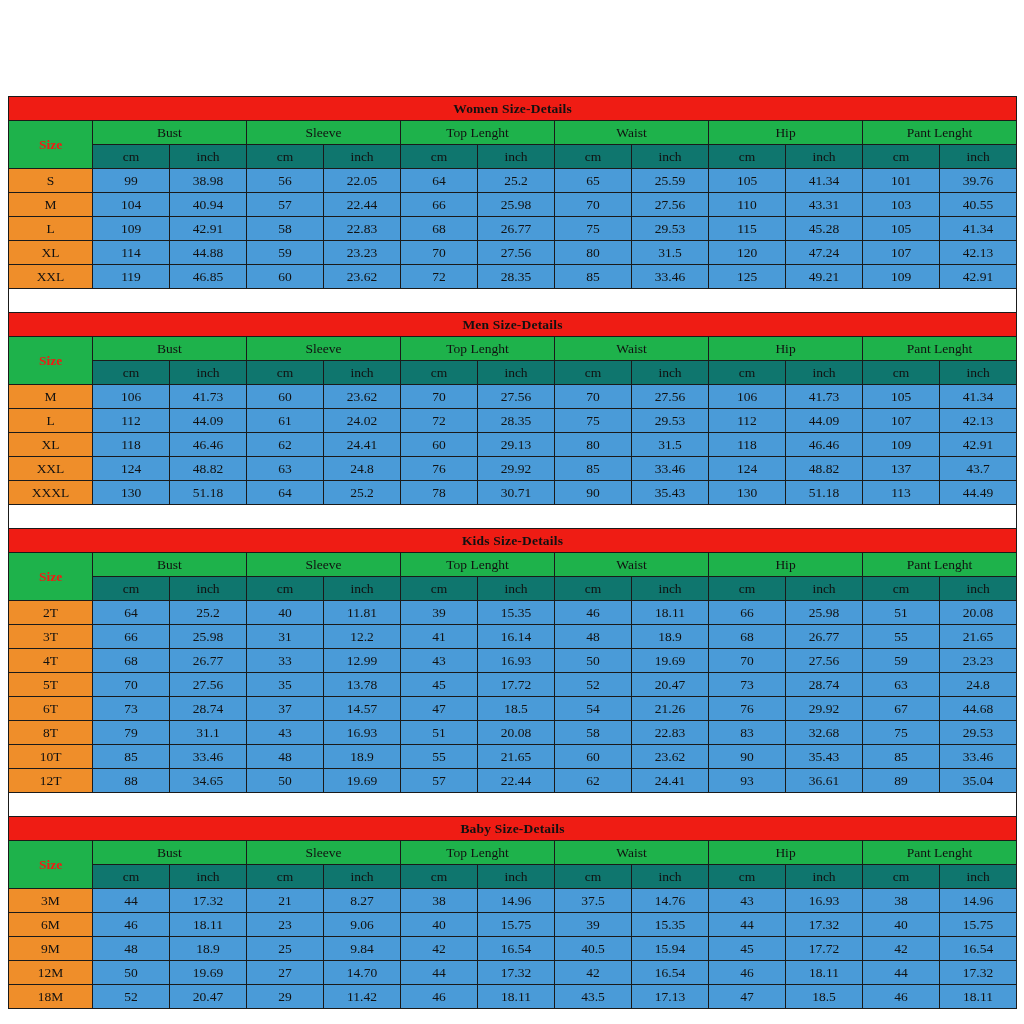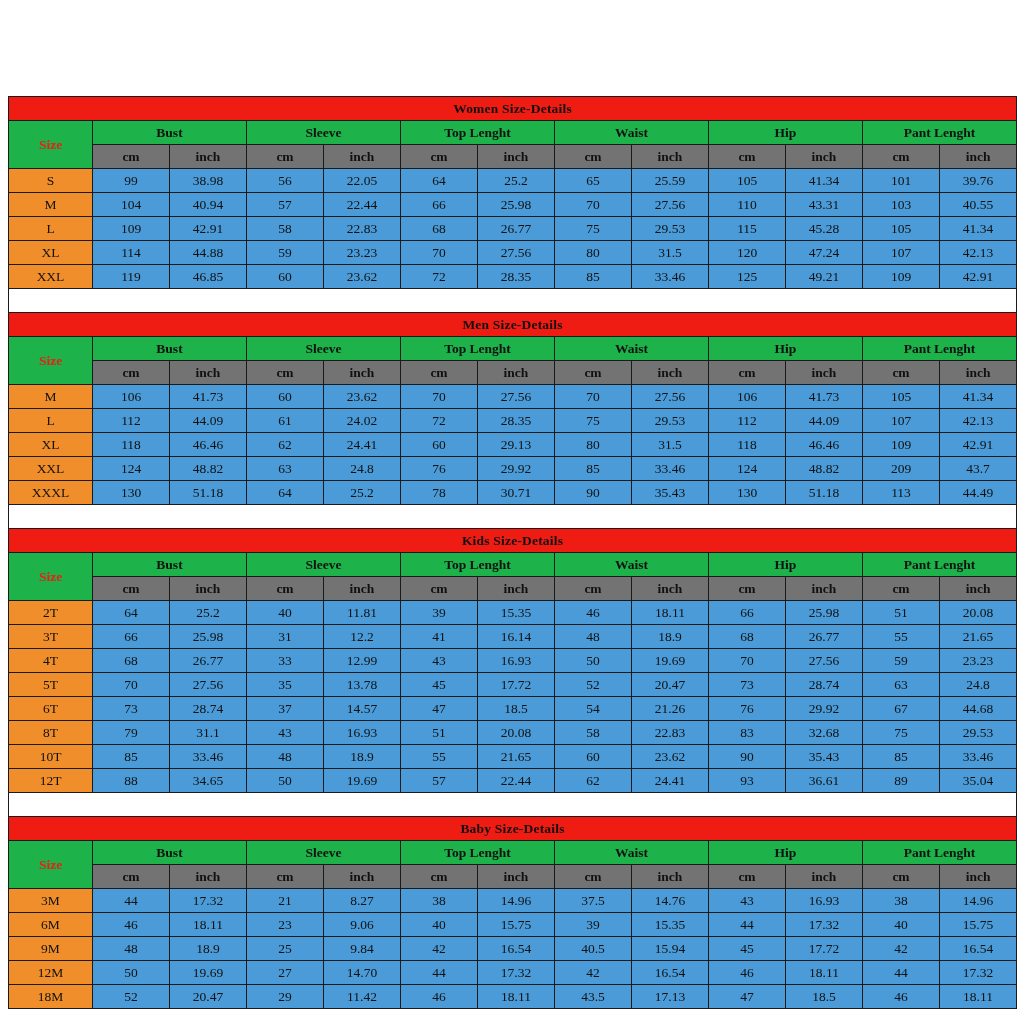--- a/index.html
+++ b/index.html
@@ -46,34 +46,34 @@
   .title-row td {
     background: #ef1c14;
     color: #111111;
     font-weight: bold;
     font-size: 15px;
     height: 25px;
     letter-spacing: 0.2px;
   }
   .grouphead td {
     background: #1eb24b;
-    font-weight: bold;
+    font-weight: normal;
     font-size: 15px;
     height: 26px;
     color: #111111;
   }
   .grouphead td.size-cell {
     color: #ef1c14;
     font-weight: bold;
     font-size: 13.5px;
     margin-left: 25px;
   }
   .unit-row td {
-    background: #737373;
-    font-weight: bold;
+    background: #0f766e;
+    font-weight: normal;
     font-size: 13.5px;
     height: 23px;
     color: #111111;
   }
   .data-row td {
     background: #4a9bd8;
     font-size: 13.5px;
     color: #111111;
   }
   .data-row td.size-cell {
@@ -291,21 +291,21 @@
             <td>124</td>
             <td>48.82</td>
             <td>63</td>
             <td>24.8</td>
             <td>76</td>
             <td>29.92</td>
             <td>85</td>
             <td>33.46</td>
             <td>124</td>
             <td>48.82</td>
-            <td>209</td>
+            <td>137</td>
             <td>43.7</td>
           </tr>
           <tr class="data-row">
             <td class="size-cell">XXXL</td>
             <td>130</td>
             <td>51.18</td>
             <td>64</td>
             <td>25.2</td>
             <td>78</td>
             <td>30.71</td>

